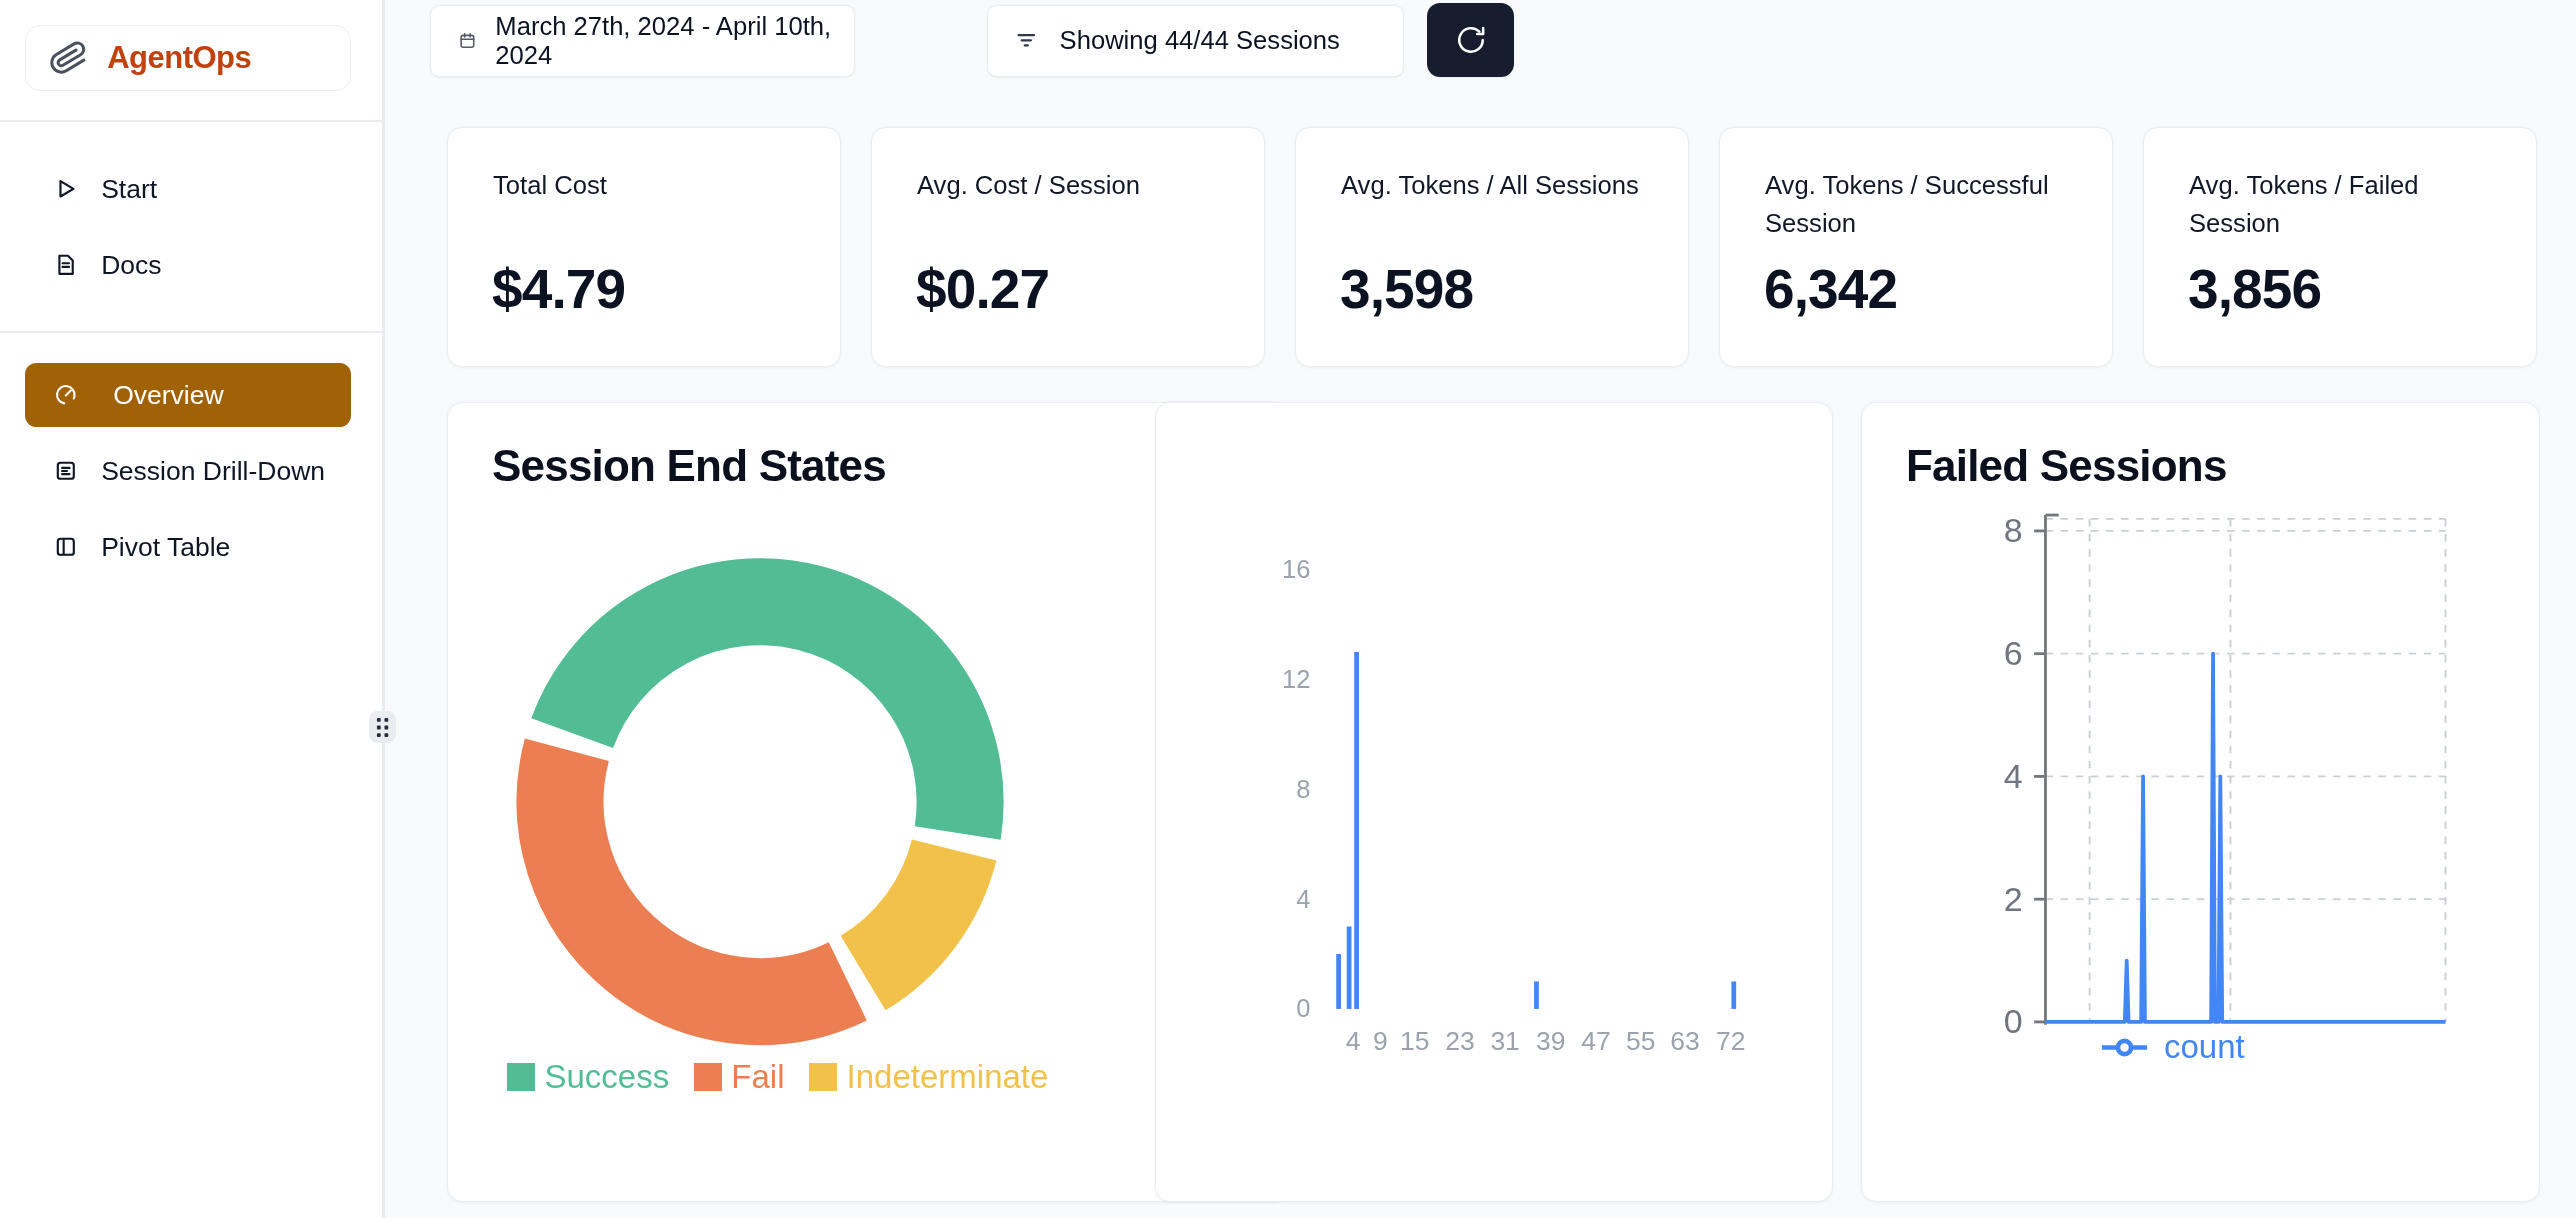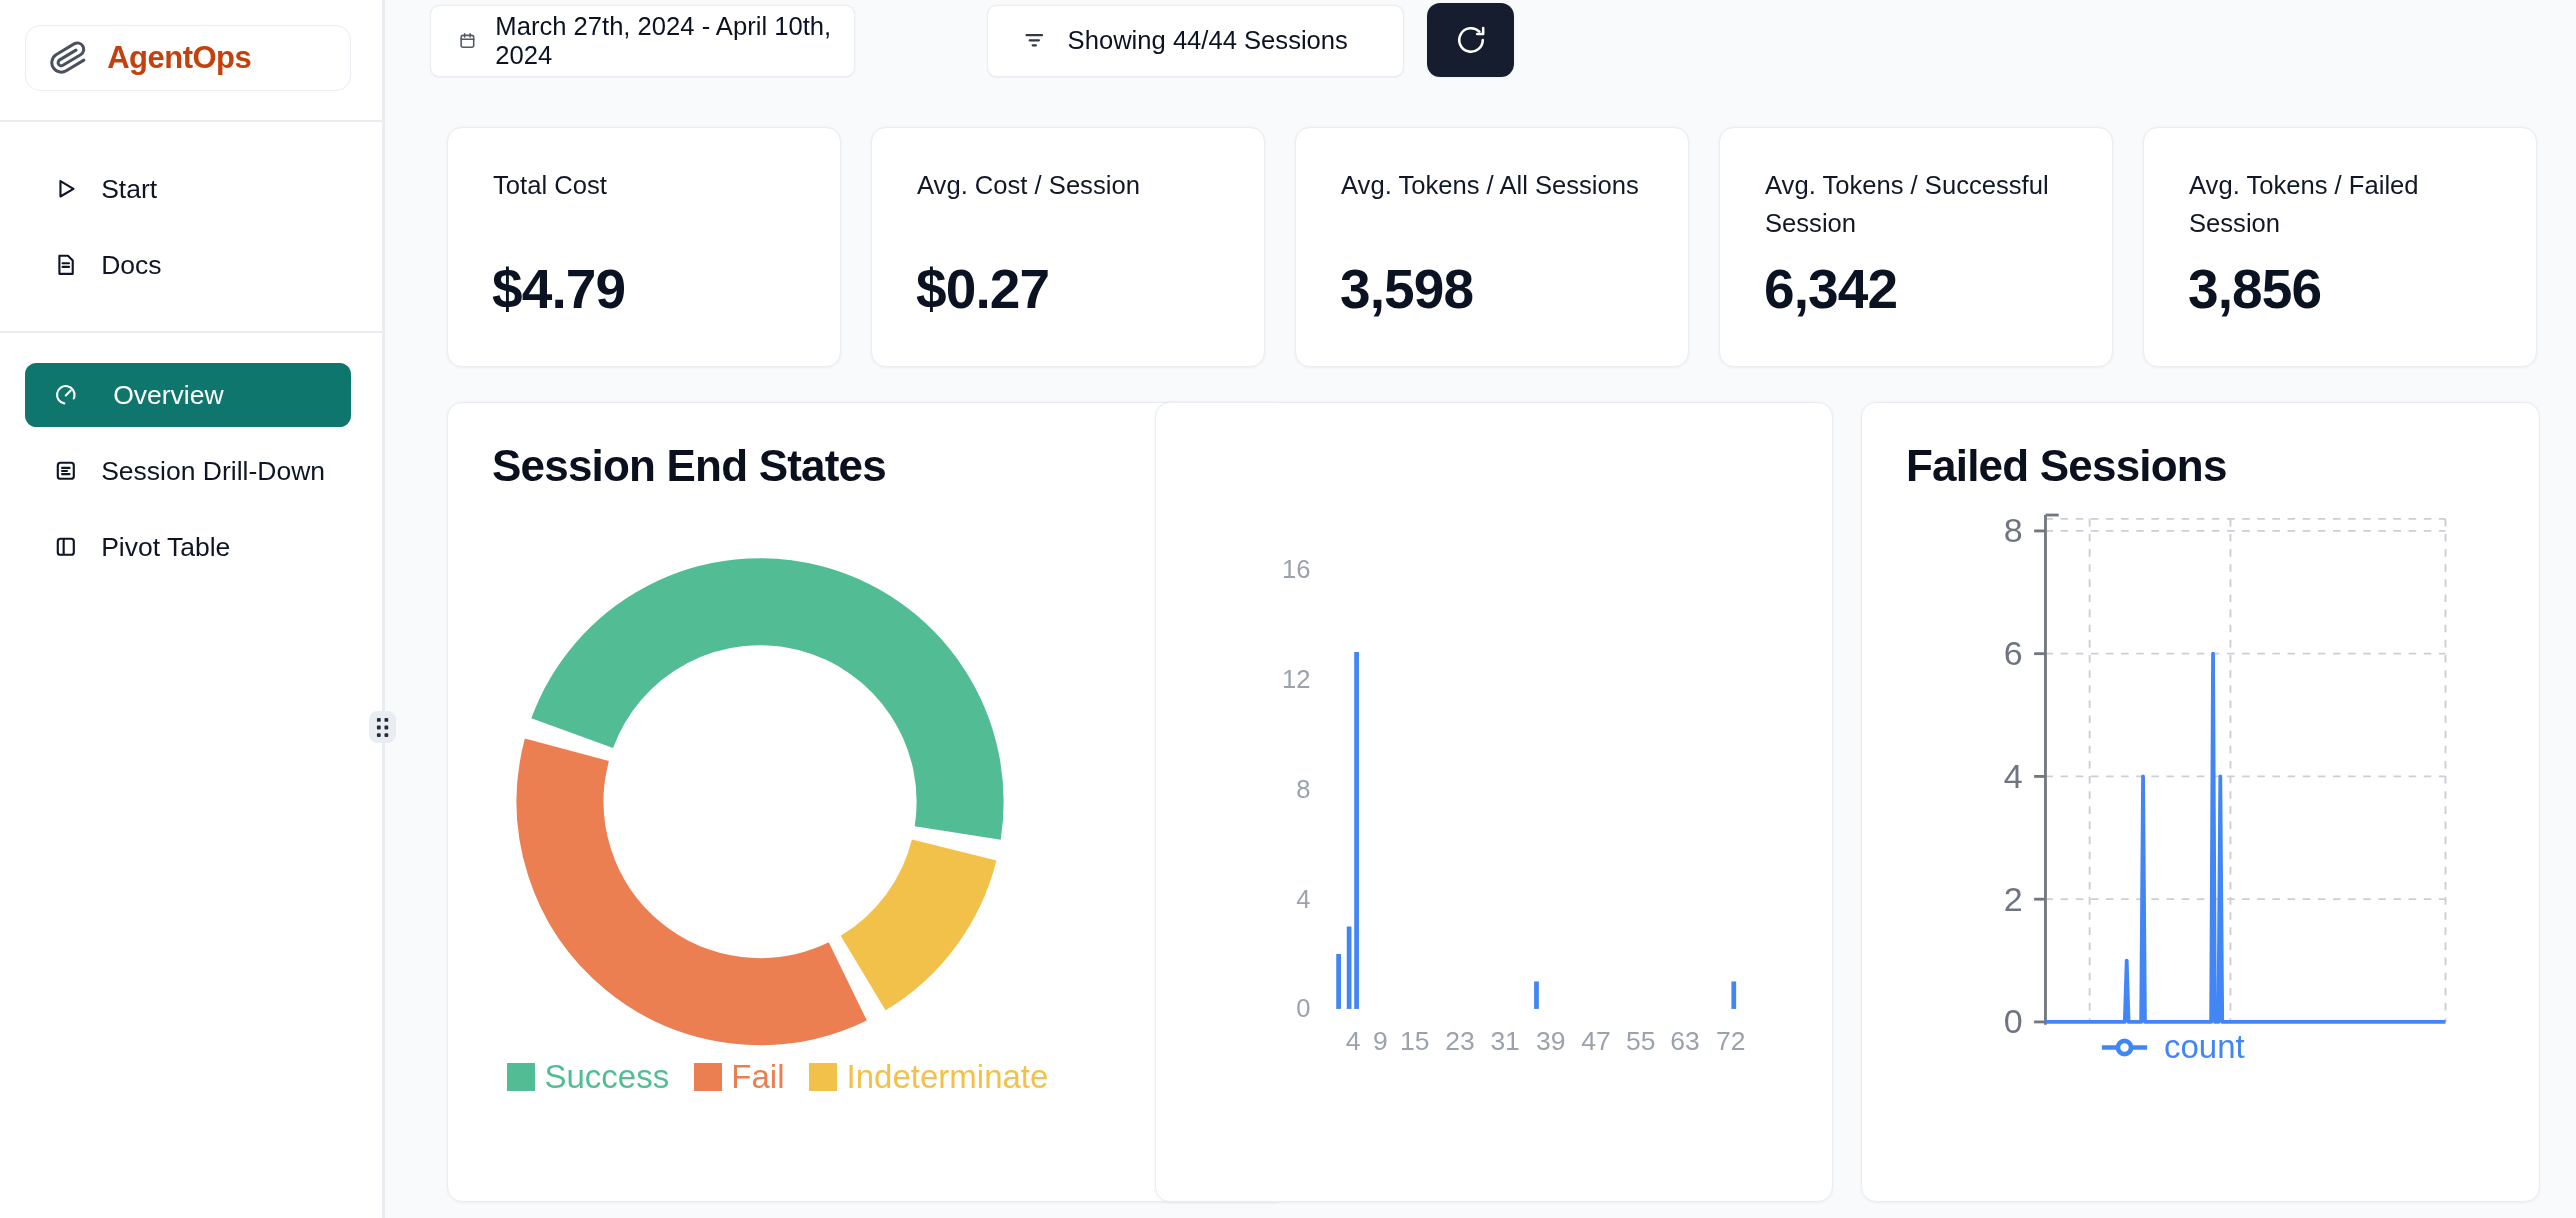--- a/index.html
+++ b/index.html
@@ -12,30 +12,30 @@
 
   
   .sidebar{position:absolute;left:0;top:0;width:382px;height:1219px;background:#ffffff;border-right:3.8px solid #e9edf2;}
   .logo-card{position:absolute;left:24.6px;top:24.6px;width:326px;height:66px;border:1.9px solid #e9edf2;border-radius:15px;
     display:flex;align-items:center;gap:19px;padding-left:24.6px;box-sizing:border-box;background:#fff;}
   .logo-label{font-size:31px;font-weight:700;color:#c2410c;letter-spacing:-0.5px;}
   .sb-divider{position:absolute;left:0;width:382px;height:1.9px;background:#e9edf2;}
   .nav-item{position:absolute;left:24.6px;width:326px;height:64px;border-radius:11.4px;display:flex;align-items:center;
     gap:23px;padding-left:28px;box-sizing:border-box;font-size:26.5px;font-weight:500;color:#0e1626;cursor:pointer;}
   .nav-item svg{flex:0 0 auto;}
-  .nav-item.selected{background:#0f766e;color:#ffffff;gap:35px;}
+  .nav-item.selected{background:#a16207;color:#ffffff;gap:35px;}
   .grip{position:absolute;left:369px;top:711px;width:26.5px;height:32px;border-radius:8.5px;background:#e9edf2;
     display:flex;align-items:center;justify-content:center;cursor:col-resize;}
 
   
   .topbtn{position:absolute;background:#ffffff;border:1.9px solid #e9edf2;border-radius:9.5px;box-sizing:border-box;
     display:flex;align-items:center;font-size:25.6px;font-weight:500;color:#0b1323;cursor:pointer;
     box-shadow:0 0.9px 1.9px rgba(16,24,40,.05);}
   #date-btn{left:430px;top:4.7px;width:425px;height:72px;gap:19px;padding-left:26.5px;}
-  #filter-btn{left:987px;top:4.7px;width:417px;height:72px;gap:21px;padding-left:34px;}
+  #filter-btn{left:987px;top:4.7px;width:417px;height:72px;gap:21px;padding-left:26px;}
   #refresh-btn{left:1427px;top:2.8px;width:87px;height:74px;background:#161d2f;border:none;border-radius:13.2px;
     justify-content:center;}
 
   
   .card{position:absolute;background:#ffffff;border:1.9px solid #e9edf2;border-radius:15px;box-sizing:border-box;
     box-shadow:0 0.9px 2.8px rgba(16,24,40,.05);}
   .stat-card{top:127px;width:394px;height:240px;}
   .stat-label{position:absolute;left:45px;top:38px;width:299px;font-size:25.6px;line-height:38px;font-weight:500;color:#101828;}
   .stat-value{position:absolute;left:44px;top:129px;font-size:55px;font-weight:700;letter-spacing:-0.9px;color:#0b1323;}
   .chart-card{top:402px;height:800px;}

